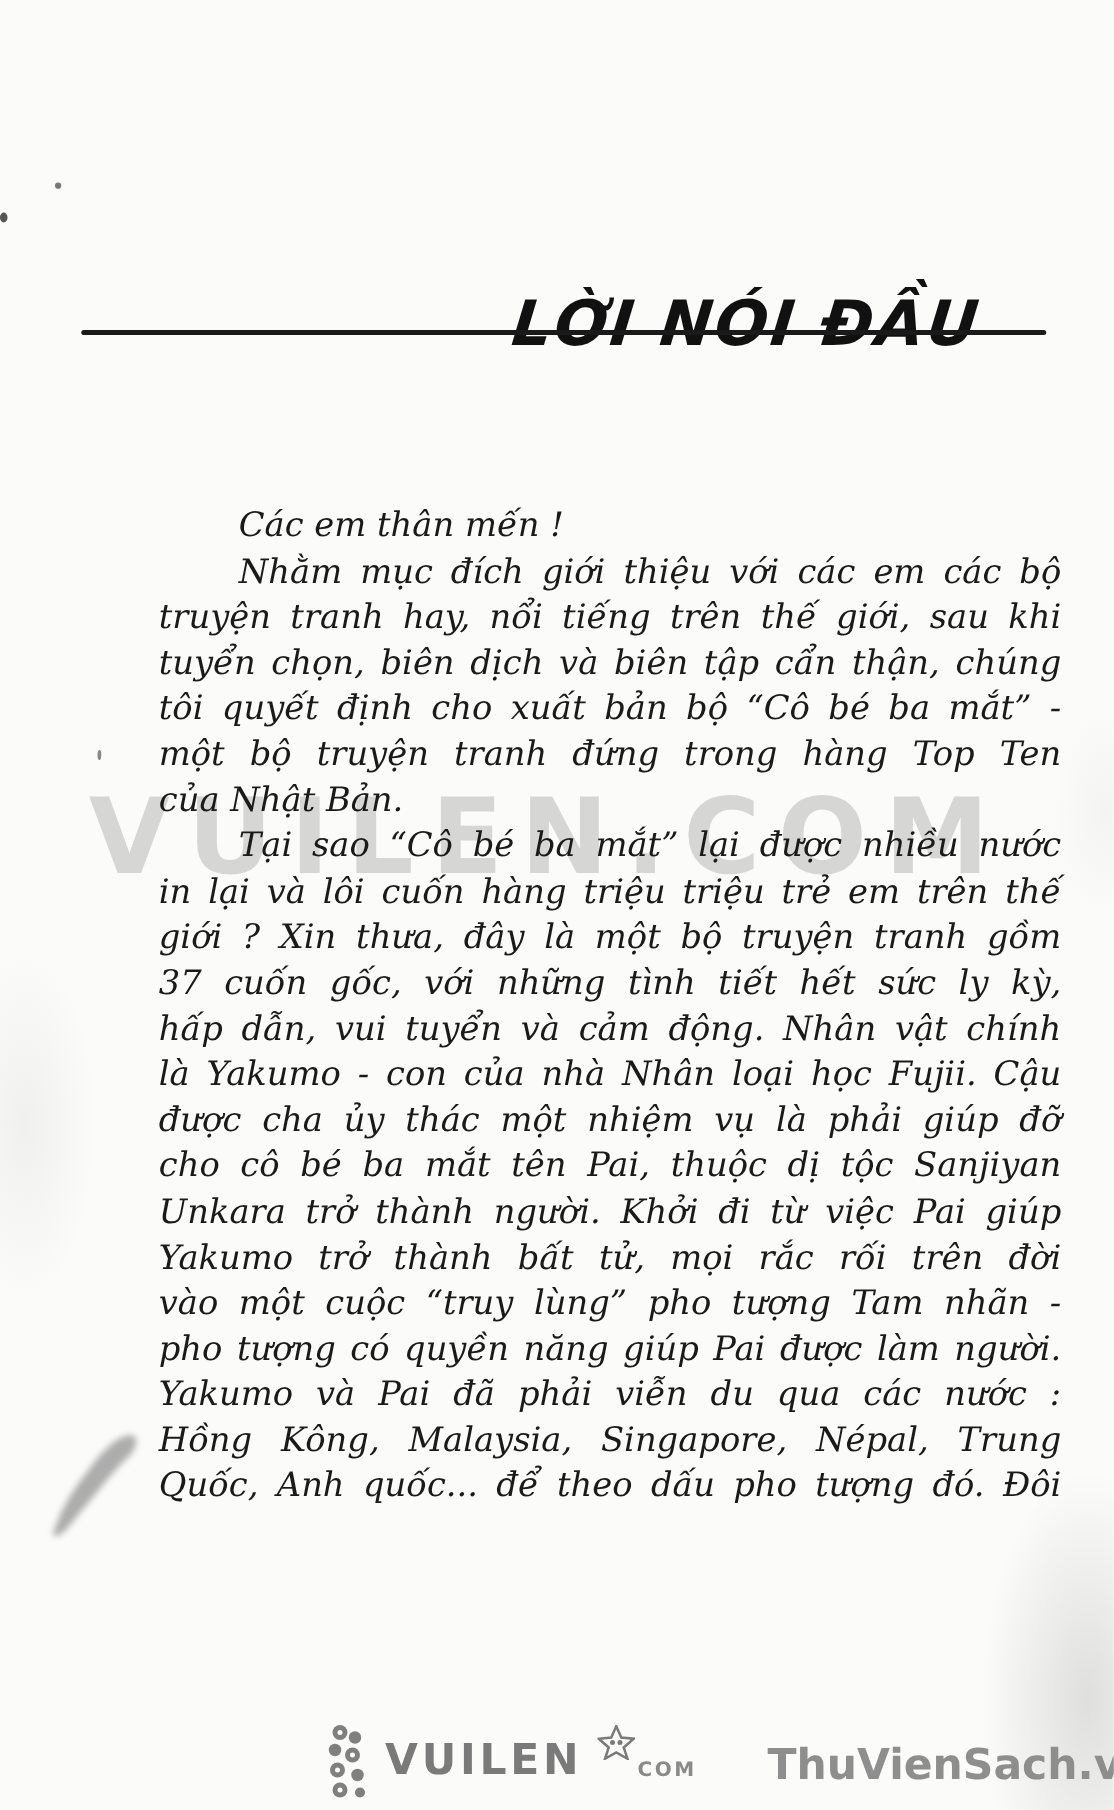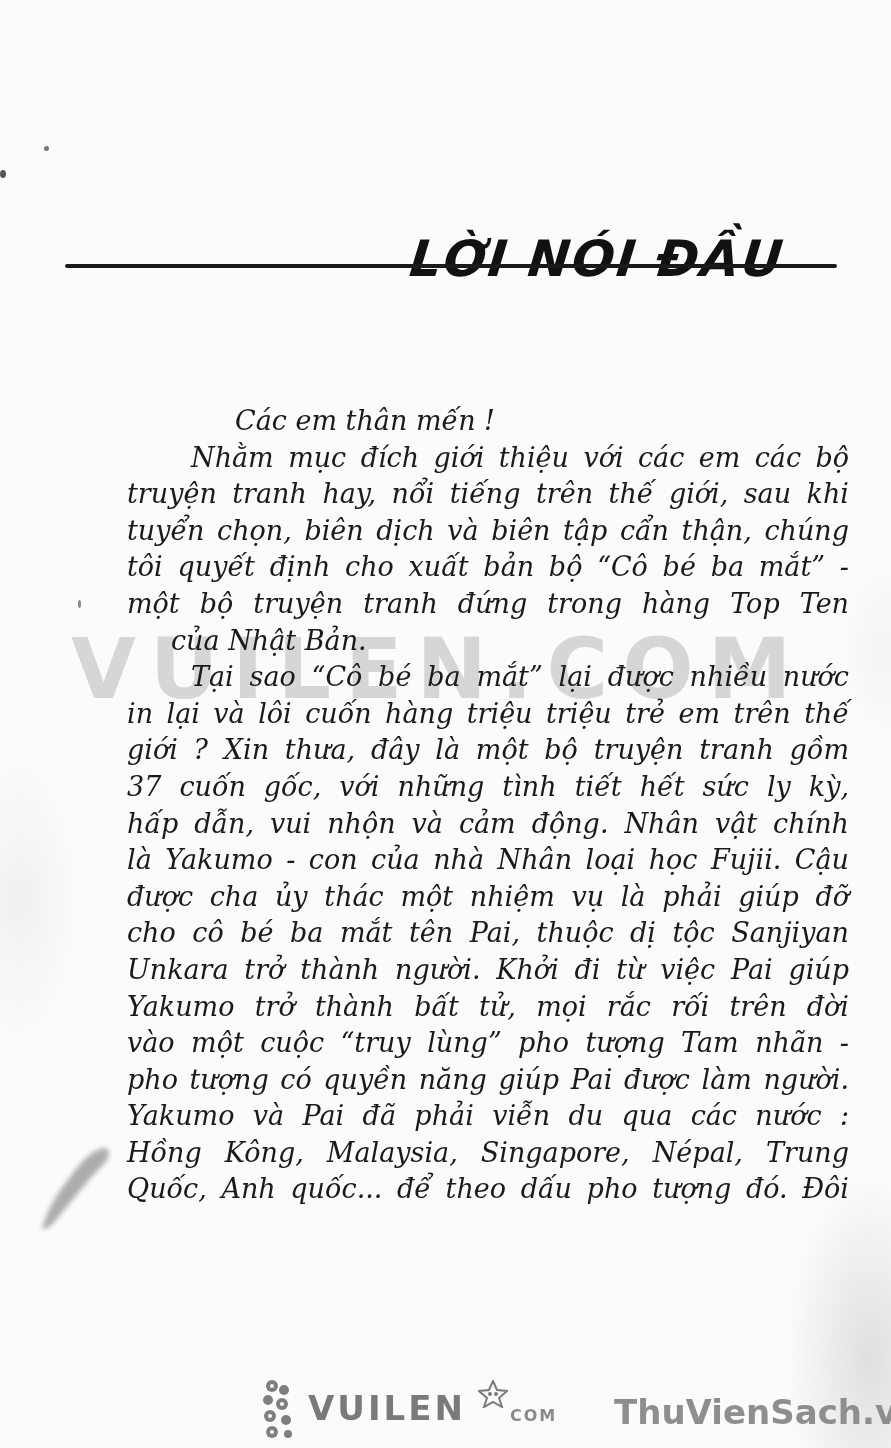--- a/index.html
+++ b/index.html
@@ -75,21 +75,20 @@
       white-space: nowrap;
       text-align: justify;
       text-align-last: justify;
       color: #1a1a1a;
     }
     .line.indent {
       padding-left: 64px;
     }
     .line.short {
       text-align-last: left;
-      margin-left: 44px;
     }
     .scan-mark {
       position: absolute;
       border-radius: 50%;
       background: #555;
     }
     .smudge {
       position: absolute;
       left: 34px;
       top: 1140px;
@@ -167,21 +166,21 @@
     <span class="line indent">Nhằm mục đích giới thiệu với các em các bộ</span>
     <span class="line">truyện tranh hay, nổi tiếng trên thế giới, sau khi</span>
     <span class="line">tuyển chọn, biên dịch và biên tập cẩn thận, chúng</span>
     <span class="line">tôi quyết định cho xuất bản bộ “Cô bé ba mắt” -</span>
     <span class="line">một bộ truyện tranh đứng trong hàng Top Ten</span>
     <span class="line short">của Nhật Bản.</span>
     <span class="line indent">Tại sao “Cô bé ba mắt” lại được nhiều nước</span>
     <span class="line">in lại và lôi cuốn hàng triệu triệu trẻ em trên thế</span>
     <span class="line">giới ? Xin thưa, đây là một bộ truyện tranh gồm</span>
     <span class="line">37 cuốn gốc, với những tình tiết hết sức ly kỳ,</span>
-    <span class="line">hấp dẫn, vui nhộn và cảm động. Nhân vật chính</span>
+    <span class="line">hấp dẫn, vui tuyển và cảm động. Nhân vật chính</span>
     <span class="line">là Yakumo - con của nhà Nhân loại học Fujii. Cậu</span>
     <span class="line">được cha ủy thác một nhiệm vụ là phải giúp đỡ</span>
     <span class="line">cho cô bé ba mắt tên Pai, thuộc dị tộc Sanjiyan</span>
     <span class="line">Unkara trở thành người. Khởi đi từ việc Pai giúp</span>
     <span class="line">Yakumo trở thành bất tử, mọi rắc rối trên đời</span>
     <span class="line">vào một cuộc “truy lùng” pho tượng Tam nhãn -</span>
     <span class="line">pho tượng có quyền năng giúp Pai được làm người.</span>
     <span class="line">Yakumo và Pai đã phải viễn du qua các nước :</span>
     <span class="line">Hồng Kông, Malaysia, Singapore, Népal, Trung</span>
     <span class="line">Quốc, Anh quốc... để theo dấu pho tượng đó. Đôi</span>

